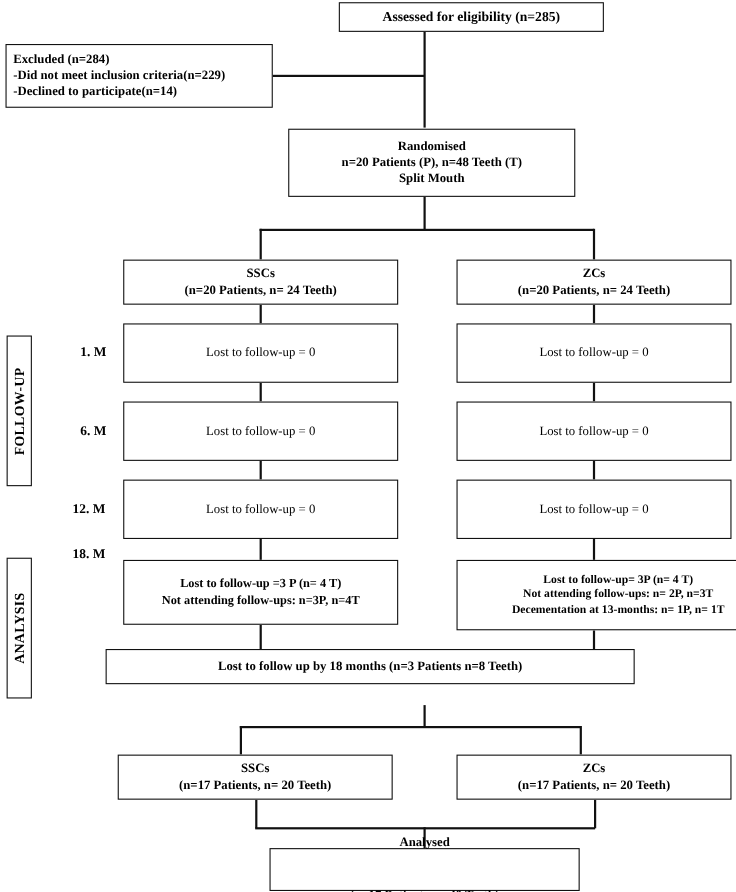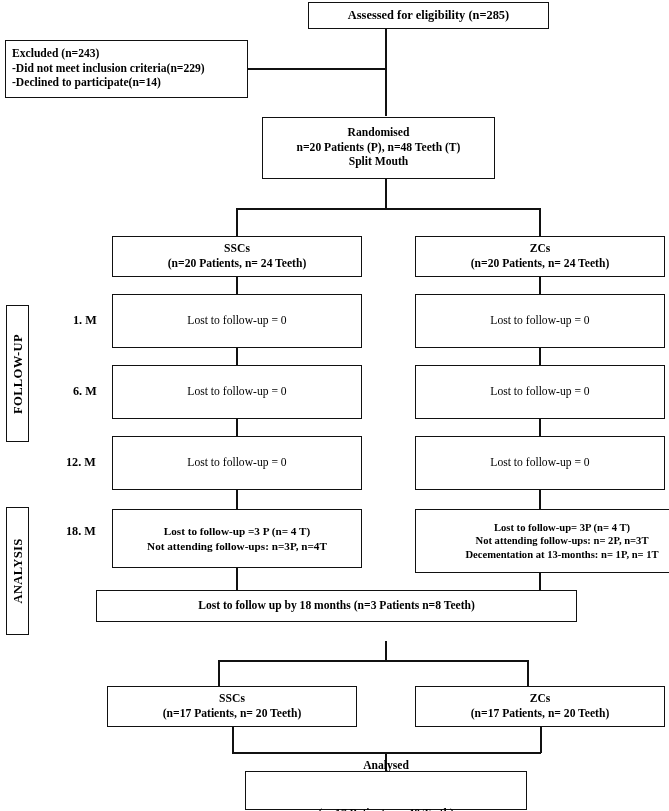--- a/index.html
+++ b/index.html
@@ -112,33 +112,33 @@
   <div class="sidebox" style="left:6px;top:305px;width:23px;height:137px;">
     <span>FOLLOW-UP</span>
   </div>
   <div class="sidebox" style="left:6px;top:507px;width:23px;height:128px;">
     <span>ANALYSIS</span>
   </div>
 
   <div class="rowlabel" style="left:73px;top:313px;">1. M</div>
   <div class="rowlabel" style="left:73px;top:384px;">6. M</div>
   <div class="rowlabel" style="left:66px;top:455px;">12. M</div>
-  <div class="rowlabel" style="left:66px;top:524px;font-family:Liberation Serif, serif;">18. M</div>
+  <div class="rowlabel" style="left:66px;top:496px;font-family:Liberation Serif, serif;">18. M</div>
 
   <div class="box" style="left:268px;top:2px;width:241px;height:27px;margin-left:40px;">
     <span class="ln b sz12">Assessed for eligibility  (n=285)</span>
   </div>
 
   <div class="box left-align" style="left:5px;top:40px;width:243px;height:58px;">
-    <span class="ln b sz115">Excluded (n=243)</span>
+    <span class="ln b sz115">Excluded (n=284)</span>
     <span class="ln b sz115">-Did not meet inclusion criteria(n=229)</span>
     <span class="ln b sz115">-Declined to participate(n=14)</span>
   </div>
 
-  <div class="box" style="left:262px;top:117px;width:233px;height:62px;">
+  <div class="box" style="left:262px;top:117px;width:261px;height:62px;">
     <span class="ln b sz115">Randomised</span>
     <span class="ln b sz115">n=20 Patients (P), n=48 Teeth (T)</span>
     <span class="ln b sz115">Split Mouth</span>
   </div>
 
   <div class="box" style="left:112px;top:236px;width:250px;height:41px;">
     <span class="ln b sz115">SSCs</span>
     <span class="ln b sz115">(n=20 Patients, n= 24 Teeth)</span>
   </div>
 

